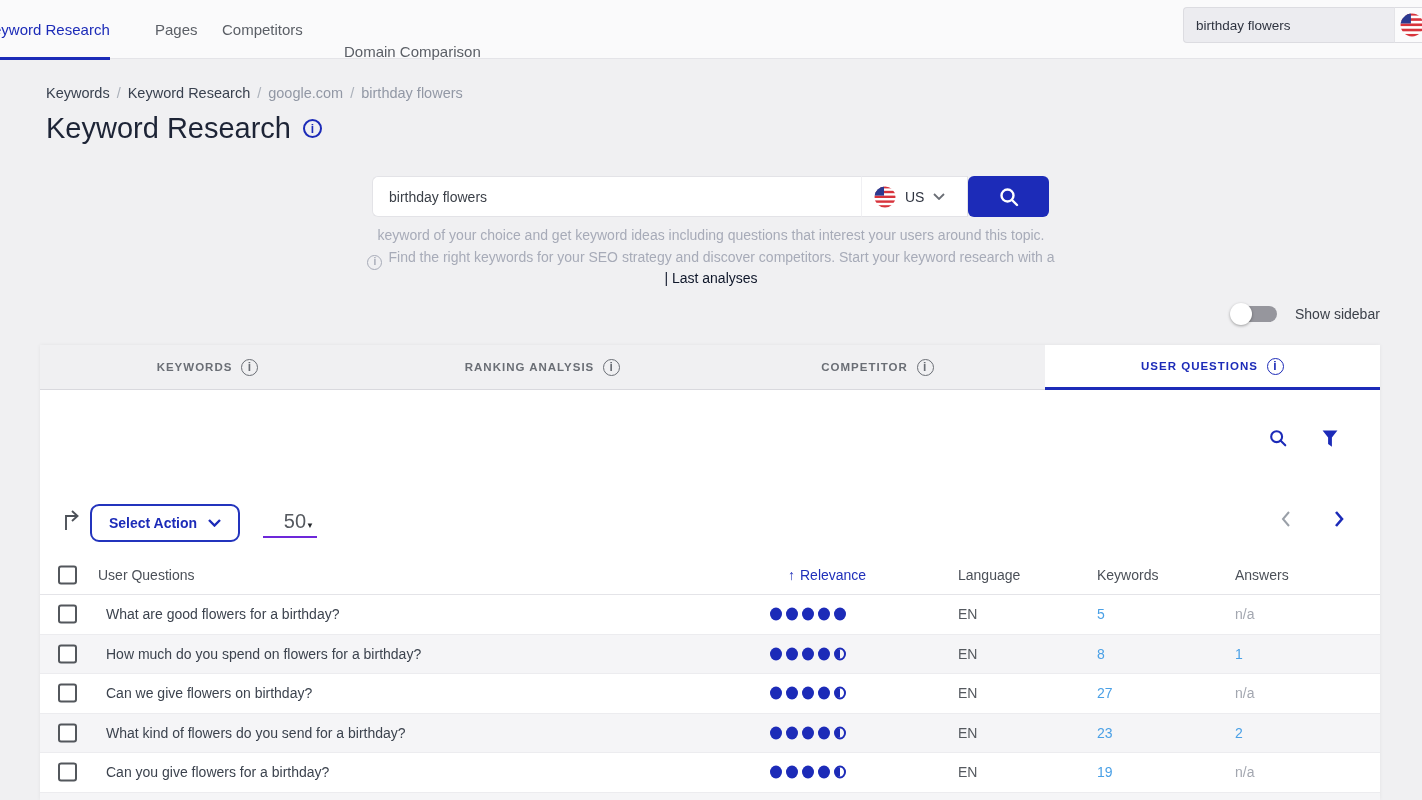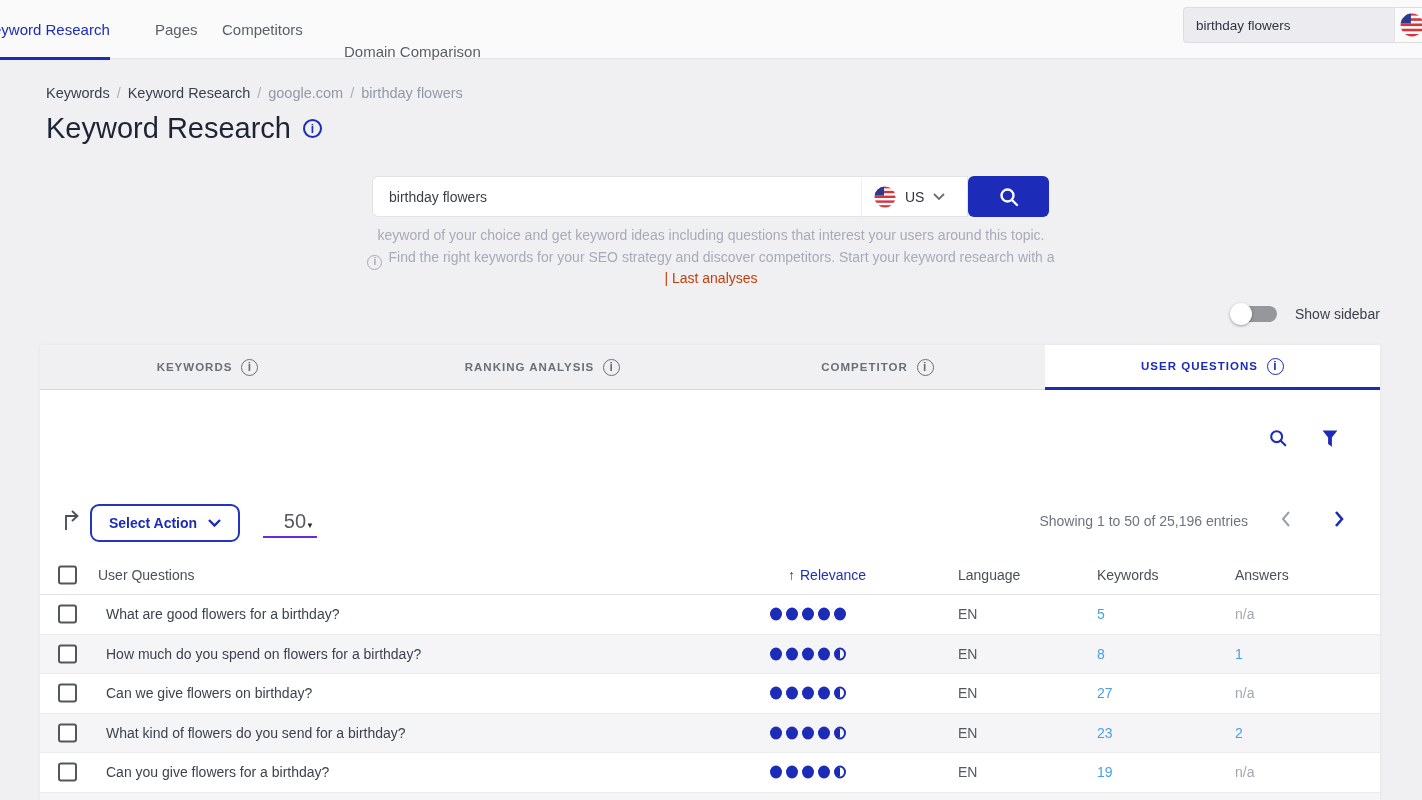--- a/index.html
+++ b/index.html
@@ -29,21 +29,21 @@
   .info-circle.desc-i { width:15px; height:15px; border-width:1.4px; border-color:#a7abb8; color:#a7abb8; margin-right:6px; vertical-align:-3px; }
   .info-circle.desc-i::before { font-size:10px; }
 
   
   .search-wrap { position:absolute; left:372px; top:176px; width:677px; height:41px; }
   .search-input { position:absolute; left:0; top:0; width:489px; height:41px; background:#fff; border:1px solid #e3e3e7; border-right:none; border-radius:6px 0 0 6px; padding:0 16px; font-size:14px; color:#3a3f47; outline:none; font-family:"Liberation Sans", sans-serif; }
   .country-select { position:absolute; left:489px; top:0; width:107px; height:41px; background:#fff; border:1px solid #e3e3e7; border-left:1px solid #f0f0f3; display:flex; align-items:center; gap:9px; padding:0 12px; cursor:pointer; }
   .country-code { font-size:14px; color:#2f3440; }
   .search-btn { position:absolute; left:596px; top:0; width:81px; height:41px; background:#1c2bb8; border:none; border-radius:6px; display:flex; align-items:center; justify-content:center; cursor:pointer; }
   .desc { position:absolute; left:358px; top:224px; width:706px; text-align:center; font-size:14px; line-height:22px; color:#a7abb8; }
-  .last-analyses { position:absolute; left:0; width:1422px; top:270px; text-align:center; font-size:14px; color:#c2410c; font-weight:500; cursor:pointer; }
+  .last-analyses { position:absolute; left:0; width:1422px; top:270px; text-align:center; font-size:14px; color:#0f172a; font-weight:500; cursor:pointer; }
 
   
   .toggle { position:absolute; left:1233px; top:306px; width:44px; height:16px; background:#96969d; border-radius:8px; cursor:pointer; }
   .toggle .knob { position:absolute; left:-3px; top:-3px; width:22px; height:22px; background:#fff; border-radius:50%; box-shadow:0 1px 3px rgba(0,0,0,.35); }
   .toggle-label { position:absolute; left:1295px; top:306px; font-size:14px; color:#3c414a; }
 
   
   .card { position:absolute; left:40px; top:345px; width:1340px; height:455px; background:#fff; box-shadow:0 0 4px rgba(0,0,0,.06); }
   .tabs { position:absolute; left:0; top:0; width:1340px; height:45px; display:flex; }
   .tab { width:335px; height:45px; background:#f0f0f2; border-bottom:1px solid #d9d9de; display:flex; align-items:center; justify-content:center; gap:9px; font-size:11.5px; letter-spacing:1px; color:#6a6e75; font-weight:600; cursor:pointer; }
@@ -213,21 +213,20 @@
   <button class="select-action">
     <span>Select Action</span>
     <svg width="13" height="8" viewBox="0 0 13 8" fill="none" stroke="#1c2bb8" stroke-width="2.4">
         <polyline points="1,1 6.5,6.5 12,1"></polyline>
       </svg>
   </button>
   <div class="page-size">
     <span>50</span>
     <span class="caret"></span>
   </div>
-  <div class="showing">Showing 1 to 50 of 25,196 entries</div>
   <div class="page-prev">
     <svg width="10" height="16" viewBox="0 0 10 16" fill="none" stroke="#9aa0a8" stroke-width="2">
         <polyline points="8,1 2,8 8,15"></polyline>
       </svg>
   </div>
   <div class="page-next">
     <svg width="10" height="16" viewBox="0 0 10 16" fill="none" stroke="#1c2bb8" stroke-width="2.6">
         <polyline points="2,1 8,8 2,15"></polyline>
       </svg>
   </div>

